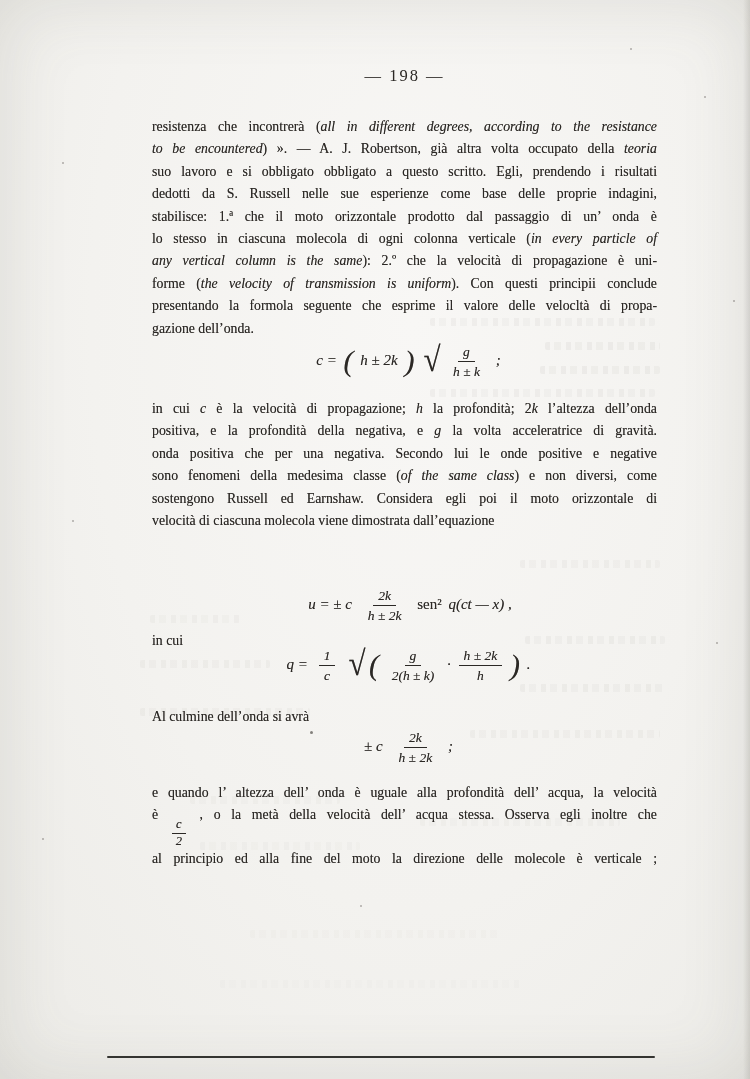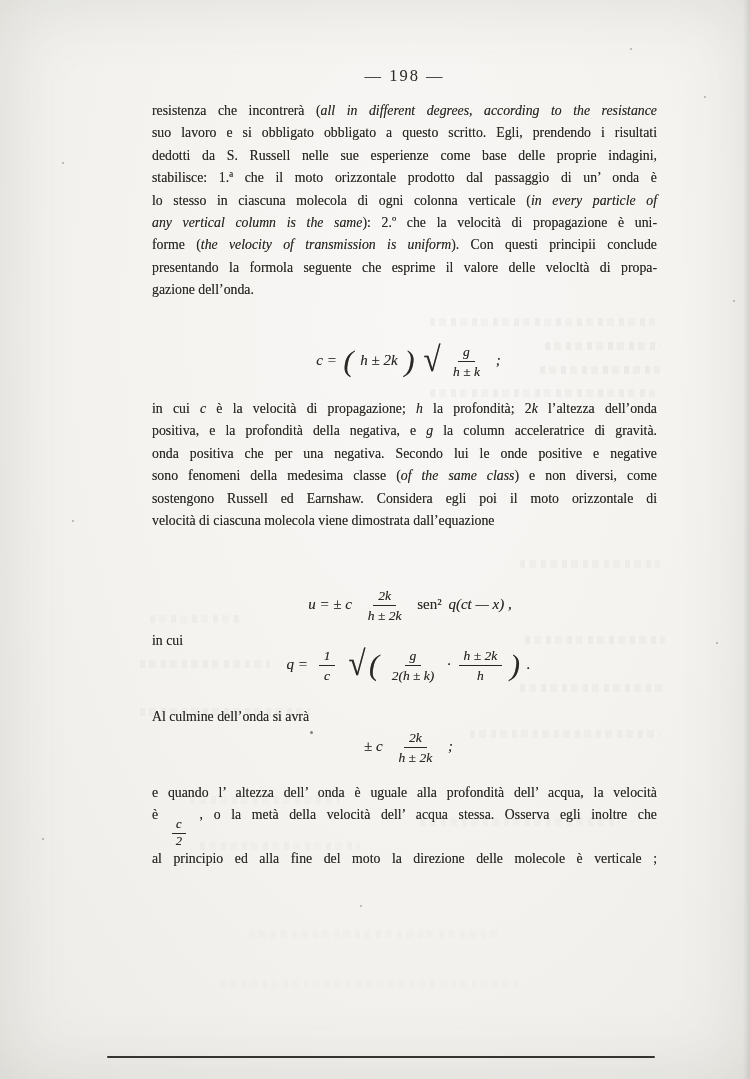--- a/index.html
+++ b/index.html
@@ -47,22 +47,23 @@
   .speck{position:absolute;width:2px;height:2px;border-radius:50%;background:rgba(60,56,50,.38);}
 </style>
 </head>
 <body>
 
 <div class="vignette"></div>
 <div class="edge-right"></div>
 
 <div class="page-number">— 198 —</div>
 
-<div class="para" style="top:100px">
+<div class="para" style="top:116px">
     <div class="tline"><span>resistenza che incontrerà (</span><span class="it">all in different degrees, according to the resistance</span></div>
+    <div class="tline"><span class="it">to be encountered</span><span>) ». — A. J. Robertson, già altra volta occupato della </span><span class="it">teoria</span></div>
     <div class="tline"><span>suo lavoro e si obbligato obbligato a questo scritto. Egli, prendendo i risultati</span></div>
     <div class="tline"><span>dedotti da S. Russell nelle sue esperienze come base delle proprie indagini,</span></div>
     <div class="tline"><span>stabilisce: 1.ª che il moto orizzontale prodotto dal passaggio di un’ onda è</span></div>
     <div class="tline"><span>lo stesso in ciascuna molecola di ogni colonna verticale (</span><span class="it">in every particle of</span></div>
     <div class="tline"><span class="it">any vertical column is the same</span><span>): 2.º che la velocità di propagazione è uni-</span></div>
     <div class="tline"><span>forme (</span><span class="it">the velocity of transmission is uniform</span><span>). Con questi principii conclude</span></div>
     <div class="tline"><span>presentando la formola seguente che esprime il valore delle velocltà di propa-</span></div>
     <div class="tline lastline"><span>gazione dell’onda.</span></div>
   </div>
 
@@ -74,21 +75,21 @@
   <span class="rad">√</span>
   <span class="frac">
       <span class="num">g</span>
       <span class="den">h ± k</span>
     </span>
   <span class="fsp">;</span>
 </div>
 
 <div class="para" style="top:398px">
     <div class="tline"><span>in cui </span><span class="it">c</span><span> è la velocità di propagazione; </span><span class="it">h</span><span> la profondità; 2</span><span class="it">k</span><span> l’altezza dell’onda</span></div>
-    <div class="tline"><span>positiva, e la profondità della negativa, e </span><span class="it">g</span><span> la column acceleratrice di gravità.</span></div>
+    <div class="tline"><span>positiva, e la profondità della negativa, e </span><span class="it">g</span><span> la volta acceleratrice di gravità.</span></div>
     <div class="tline"><span>onda positiva che per una negativa. Secondo lui le onde positive e negative</span></div>
     <div class="tline"><span>sono fenomeni della medesima classe (</span><span class="it">of the same class</span><span>) e non diversi, come</span></div>
     <div class="tline"><span>sostengono Russell ed Earnshaw. Considera egli poi il moto orizzontale di</span></div>
     <div class="tline lastline"><span>velocità di ciascuna molecola viene dimostrata dall’equazione</span></div>
   </div>
 
 <div class="formula" style="top:588px">
   <span class="fsp">u = ± c</span>
   <span class="frac">
       <span class="num">2k</span>

